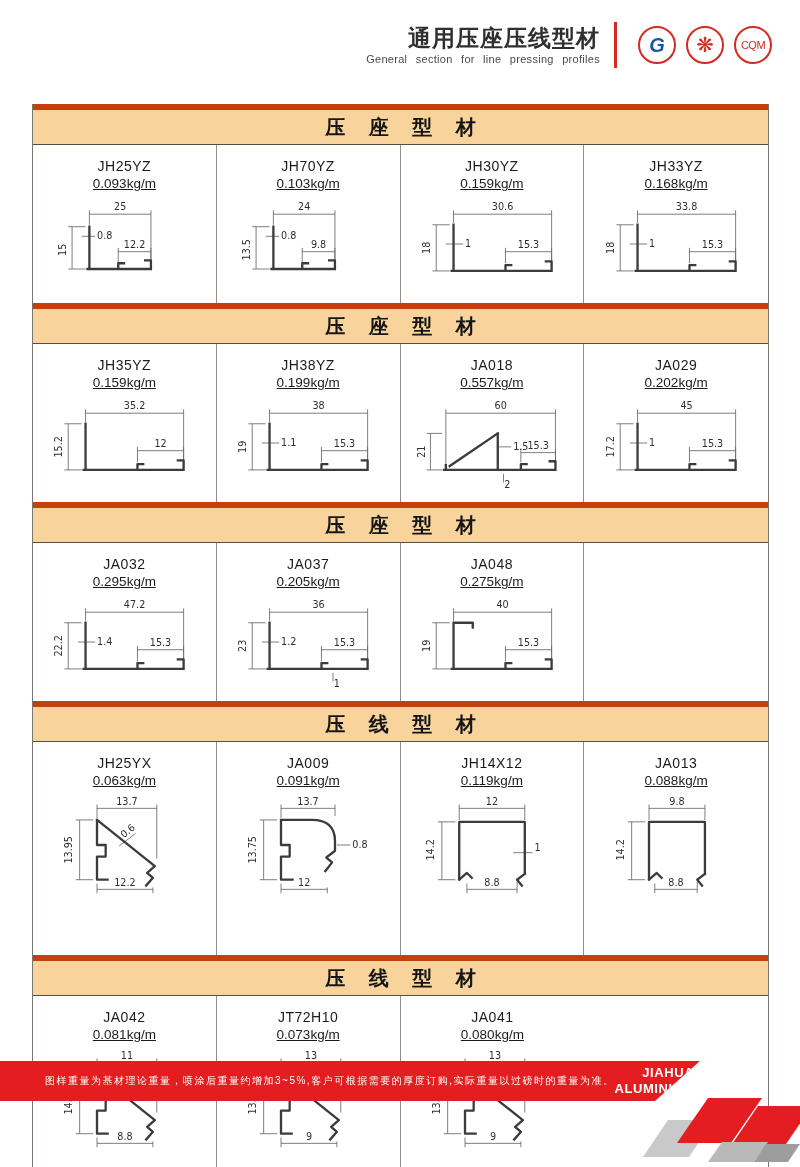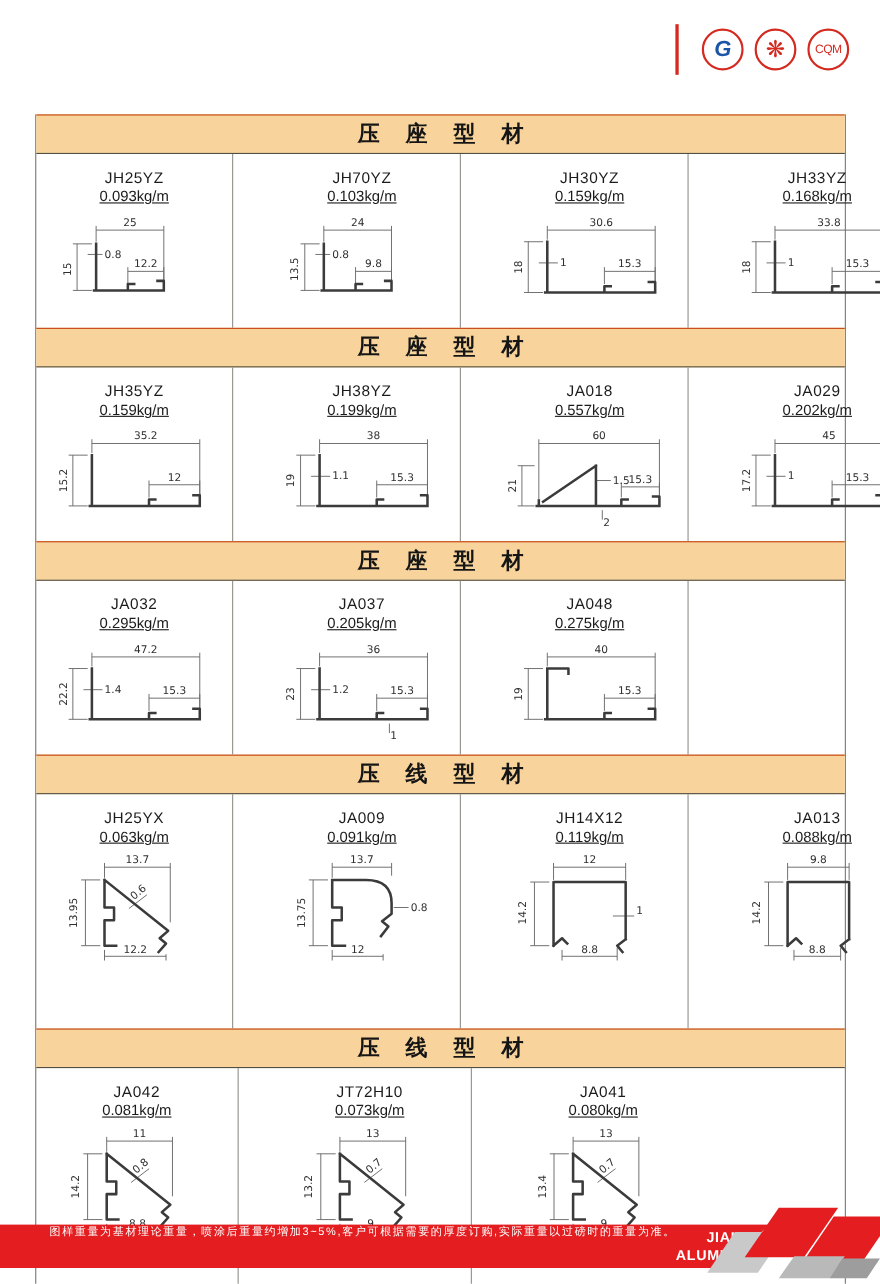--- a/index.html
+++ b/index.html
@@ -17,51 +17,55 @@
   .logo { width:38px; height:38px; border-radius:50%; border:2.5px solid #d42a20;
           display:flex; align-items:center; justify-content:center; box-sizing:border-box; margin-left:10px; }
   .logo-g   { color:#1a55a8; font-size:20px; font-weight:bold; font-style:italic; }
   .logo-seal{ color:#d42a20; font-size:21px; }
   .logo-cqm { color:#d42a20; font-size:11px; font-weight:normal; letter-spacing:-0.5px; }
 
   
   .table { position:absolute; left:32px; top:104px; width:735px;
            border-left:1px solid #77776f; border-right:1px solid #77776f; border-bottom:1px solid #77776f; }
   .sec-hdr { height:34px; line-height:34px; text-align:center; background:#f8d49c;
-             border-top:1px solid #c2410c; border-bottom:1px solid #514e44;
+             border-top:6px solid #c2410c; border-bottom:1px solid #514e44;
              font-size:20px; font-weight:bold; color:#151515; letter-spacing:9px; text-indent:9px; }
-  .row { display:flex;gap:28px; }
+  .row { display:flex; }
   .row-a { height:158px; }
   .row-b { height:213px; }
   .cell { width:25%; box-sizing:border-box; border-right:1px solid #90908a; text-align:center; }
   .cell:last-child { border-right:none; }
   .code   { margin-top:13px; font-size:14px;   color:#1b1b1b; letter-spacing:0.5px; }
   .weight { margin-top:2px;  font-size:13.5px; color:#1b1b1b;text-decoration:underline; }
   .draw { display:block; margin:3px auto 0; width:178px; height:100px; }
   .row-b .draw { height:108px; }
 
   .pline { stroke:#3b3b3b; stroke-width:2.4; fill:none; stroke-linejoin:round; stroke-linecap:square; }
   .dline { stroke:#6a6a6a; stroke-width:0.9; fill:none; }
   .dtxt  { font-family:"DejaVu Sans", sans-serif; font-size:10px; fill:#2e2e2e; }
 
   
-  .footer-band { position:absolute; left:0; top:1113px; width:700px; height:40px; background:#e41e20;
+  .footer-band { position:absolute; left:0; top:1061px; width:700px; height:40px; background:#e41e20;
                  clip-path:polygon(0 0, 100% 0, calc(100% - 45px) 100%, 0 100%);
-                 display:flex; }
+                 display:flex; align-items:center; }
   .footer-note { color:#ffffff; font-size:10px; letter-spacing:1.5px; padding-left:45px; white-space:nowrap; }
   .brand { margin-left:auto; margin-right:28px; display:flex; align-items:center; color:#fff; }
   .brand-name { text-align:right; font-size:13px; font-weight:bold; line-height:1.2; letter-spacing:0.6px; }
   .brand-divider { width:2px; height:22px; background:#ffffff; margin:0 6px; }
   .brand-page { font-size:21px; font-weight:bold; letter-spacing:1px; }
   .footer-shapes { position:absolute; left:618px; top:1090px; }
 </style>
 </head>
 <body>
 
 <div class="hdr">
+  <div class="hdr-text">
+    <div class="hdr-title">通用压座压线型材</div>
+    <div class="hdr-sub">General section for line pressing profiles</div>
+  </div>
   <div class="hdr-divider"></div>
   <div class="logo">
       <span class="logo-g">G</span>
     </div>
   <div class="logo">
       <span class="logo-seal">❋</span>
     </div>
   <div class="logo">
       <span class="logo-cqm">CQM</span>
     </div>

